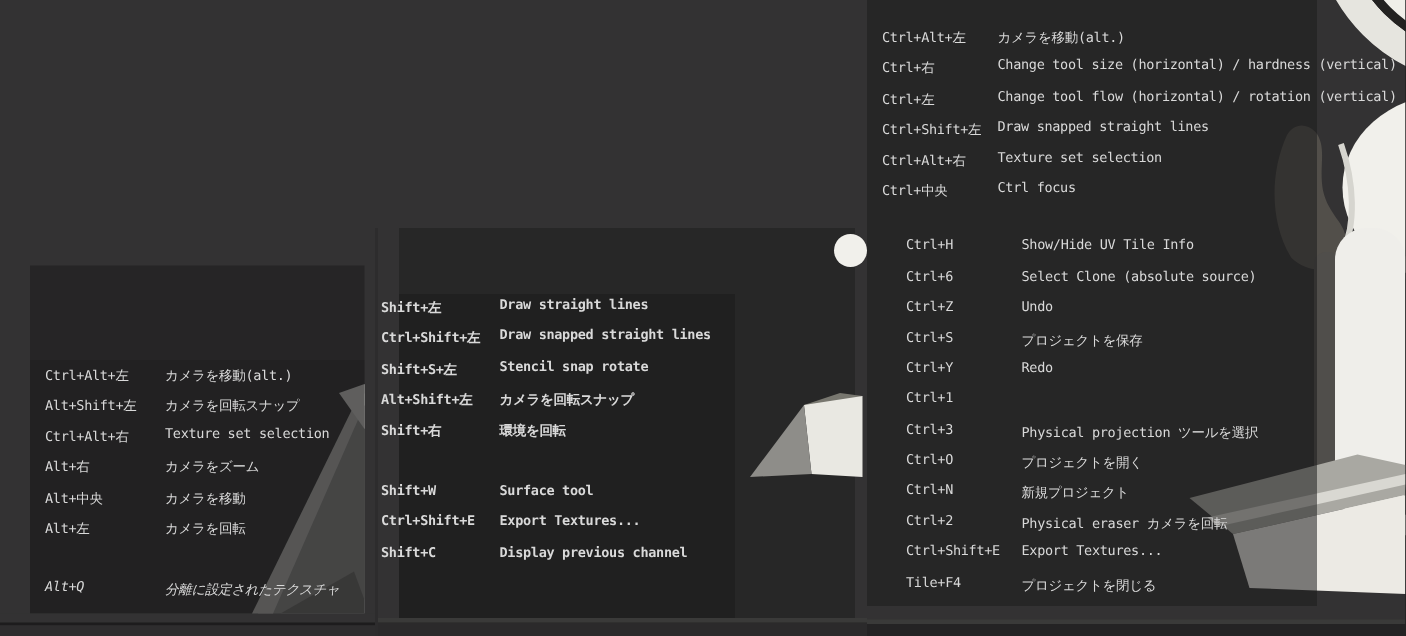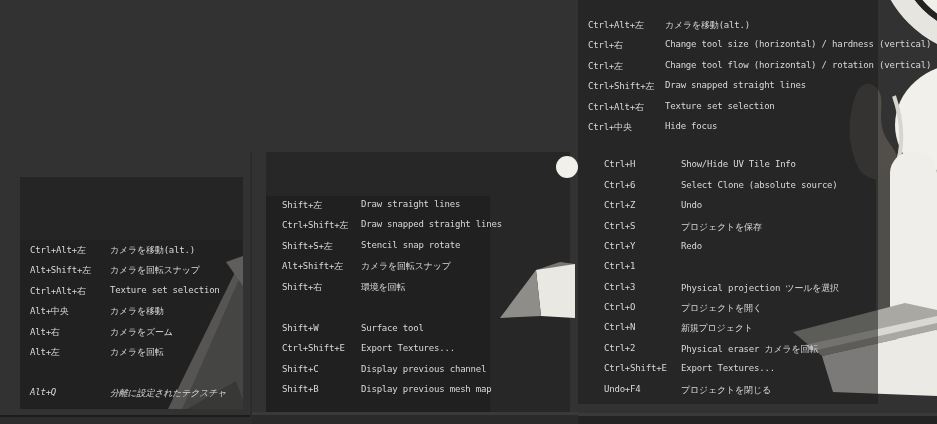--- a/index.html
+++ b/index.html
@@ -17,21 +17,21 @@
   .panel{position:absolute;z-index:2;}
   .panel-left-outer{left:20px;top:177px;width:223px;height:232px;background:rgba(28,27,28,0.55);}
   .panel-left-inner{left:20px;top:240px;width:223px;height:169px;background:rgba(0,0,0,0.10);}
   .panel-mid-outer{left:266px;top:152px;width:304px;height:260px;background:rgba(28,27,28,0.48);}
   .panel-mid-inner{left:266px;top:196px;width:224px;height:216px;background:rgba(0,0,0,0.16);}
   .panel-right{left:578px;top:0;width:300px;height:404px;background:rgba(28,27,28,0.54);}
 
   
   .rows{position:absolute;z-index:5;}
   .rows-left{left:20px;top:240px;width:223px;height:169px;padding:4px 0 0 10px;overflow:hidden;}
-  .rows-mid{left:266px;top:196px;width:310px;height:216px;padding:3px 0 0 16px;}
+  .rows-mid{left:254px;top:196px;width:310px;height:216px;padding:3px 0 0 0;font-weight:bold;}
   .rows-right{left:578px;top:0;width:359px;height:404px;padding:19px 0 0 10px;}
   .row{display:flex;height:20.4px;white-space:nowrap;}
   .key{flex:0 0 auto;}
   .rows-left  .key{width:80px;}
   .rows-mid   .key{width:79px;}
   .rows-right .key{width:77px;}
   .desc{flex:0 0 auto;}
   .rows-left  .section + .section{margin-top:20.4px;font-style:italic;}
   .rows-mid   .section + .section{margin-top:22px;}
   .rows-right .section + .section{margin-top:18px;margin-left:16px;}
@@ -117,28 +117,28 @@
         </div>
         <div class="row">
           <span class="key">Alt+Shift+左</span>
           <span class="desc">カメラを回転スナップ</span>
         </div>
         <div class="row">
           <span class="key">Ctrl+Alt+右</span>
           <span class="desc">Texture set selection</span>
         </div>
         <div class="row">
+          <span class="key">Alt+右</span>
+          <span class="desc">カメラをズーム</span>
+        </div>
+        <div class="row">
           <span class="key">Alt+中央</span>
           <span class="desc">カメラを移動</span>
         </div>
         <div class="row">
-          <span class="key">Alt+右</span>
-          <span class="desc">カメラをズーム</span>
-        </div>
-        <div class="row">
           <span class="key">Alt+左</span>
           <span class="desc">カメラを回転</span>
         </div>
       </div>
       <div class="section">
         <div class="row">
           <span class="key">Alt+Q</span>
           <span class="desc">分離に設定されたテクスチャ</span>
         </div>
       </div>
@@ -172,24 +172,20 @@
           <span class="desc">Surface tool</span>
         </div>
         <div class="row">
           <span class="key">Ctrl+Shift+E</span>
           <span class="desc">Export Textures...</span>
         </div>
         <div class="row">
           <span class="key">Shift+C</span>
           <span class="desc">Display previous channel</span>
         </div>
-        <div class="row">
-          <span class="key">Shift+B</span>
-          <span class="desc">Display previous mesh map</span>
-        </div>
       </div>
     </div>
   <div class="rows rows-right">
       <div class="section">
         <div class="row">
           <span class="key">Ctrl+Alt+左</span>
           <span class="desc">カメラを移動(alt.)</span>
         </div>
         <div class="row">
           <span class="key">Ctrl+右</span>
@@ -202,21 +198,21 @@
         <div class="row">
           <span class="key">Ctrl+Shift+左</span>
           <span class="desc">Draw snapped straight lines</span>
         </div>
         <div class="row">
           <span class="key">Ctrl+Alt+右</span>
           <span class="desc">Texture set selection</span>
         </div>
         <div class="row">
           <span class="key">Ctrl+中央</span>
-          <span class="desc">Hide focus</span>
+          <span class="desc">Ctrl focus</span>
         </div>
       </div>
       <div class="section">
         <div class="row">
           <span class="key">Ctrl+H</span>
           <span class="desc">Show/Hide UV Tile Info</span>
         </div>
         <div class="row">
           <span class="key">Ctrl+6</span>
           <span class="desc">Select Clone (absolute source)</span>
@@ -250,19 +246,19 @@
         </div>
         <div class="row">
           <span class="key">Ctrl+2</span>
           <span class="desc">Physical eraser カメラを回転</span>
         </div>
         <div class="row">
           <span class="key">Ctrl+Shift+E</span>
           <span class="desc">Export Textures...</span>
         </div>
         <div class="row">
-          <span class="key">Undo+F4</span>
+          <span class="key">Tile+F4</span>
           <span class="desc">プロジェクトを閉じる</span>
         </div>
       </div>
     </div>
 
 </div>
 
 </body></html>

